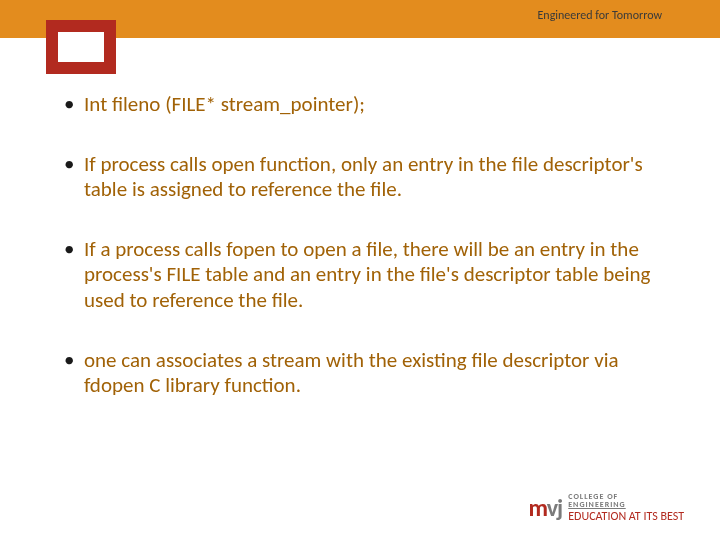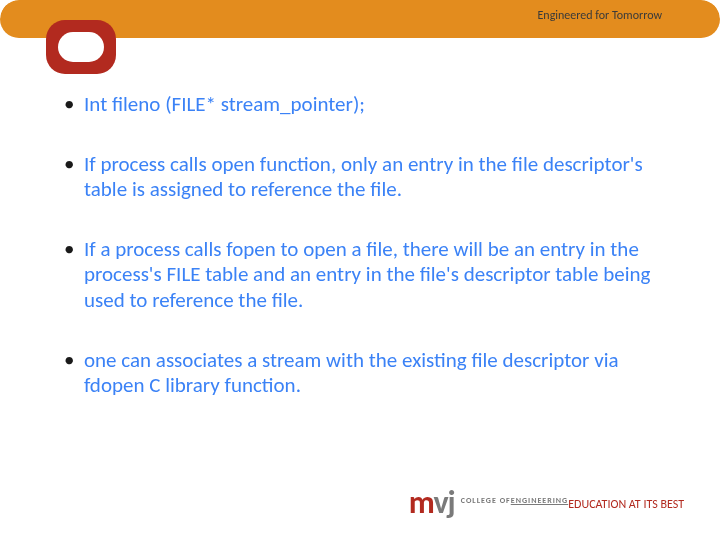--- a/index.html
+++ b/index.html
@@ -1,30 +1,30 @@
 <!DOCTYPE html>
 <html><head>
 <meta charset="utf-8">
 <style>
-  * { margin: 0; padding: 0; box-sizing: border-box; border-radius: 19px; }
+  * { margin: 0; padding: 0; box-sizing: border-box; }
   html, body { width: 720px; height: 540px; font-family: Calibri, "Segoe UI", Arial, sans-serif; background: #fff; overflow: hidden; }
   .slide { position: relative; width: 720px; height: 540px; }
   .topbar { position: absolute; top: 0; left: 0; right: 0; height: 38px; background: #e38c1e; }
   .tagline { position: absolute; top: 8px; right: 58px; font-size: 12px; color: #3a3a3a; }
   .notch-outer { position: absolute; top: 20px; left: 46px; width: 70px; height: 54px; background: #b22a1f; }
   .notch-inner { position: absolute; top: 32px; left: 58px; width: 46px; height: 30px; background: #fff; }
   .content { position: absolute; top: 92px; left: 60px; right: 56px; }
   .bullets { list-style: none; }
-  .bullets > li { position: relative; padding-left: 24px; font-size: 21px; line-height: 1.22; color: #3b82f6; margin-bottom: 34px; }
+  .bullets > li { position: relative; padding-left: 24px; font-size: 21px; line-height: 1.22; color: #a16207; margin-bottom: 34px; }
   .bullets > li::before { content: "•"; position: absolute; left: 4px; top: 0; font-size: 21px; color: #1a1a1a; }
   .logo { position: absolute; right: 36px; bottom: 18px; display: flex; align-items: center; gap: 6px; }
-  .logo-mark { font-weight: 700; font-size: 32px; letter-spacing: -1px; margin-left: 32px; }
+  .logo-mark { font-weight: 700; font-size: 24px; letter-spacing: -1px; margin-left: 32px; }
   .m-red { color: #b22a1f; }
   .vj-grey { color: #7a7a7a; }
-  .logo-text { display: flex; flex-direction: row; line-height: 1; }
+  .logo-text { display: flex; flex-direction: column; line-height: 1; }
   .logo-line1 { font-size: 8px; letter-spacing: 1px; color: #7a7a7a; font-weight: 600; }
   .logo-line2 { font-size: 8px; letter-spacing: 1px; color: #7a7a7a; font-weight: 600; text-decoration: underline; }
   .logo-line3 { font-size: 12px; color: #b22a1f; margin-top: 2px; }
 </style>
 </head>
 <body>
 
 <div class="slide">
   <div class="topbar"></div>
   <div class="tagline">Engineered for Tomorrow</div>

